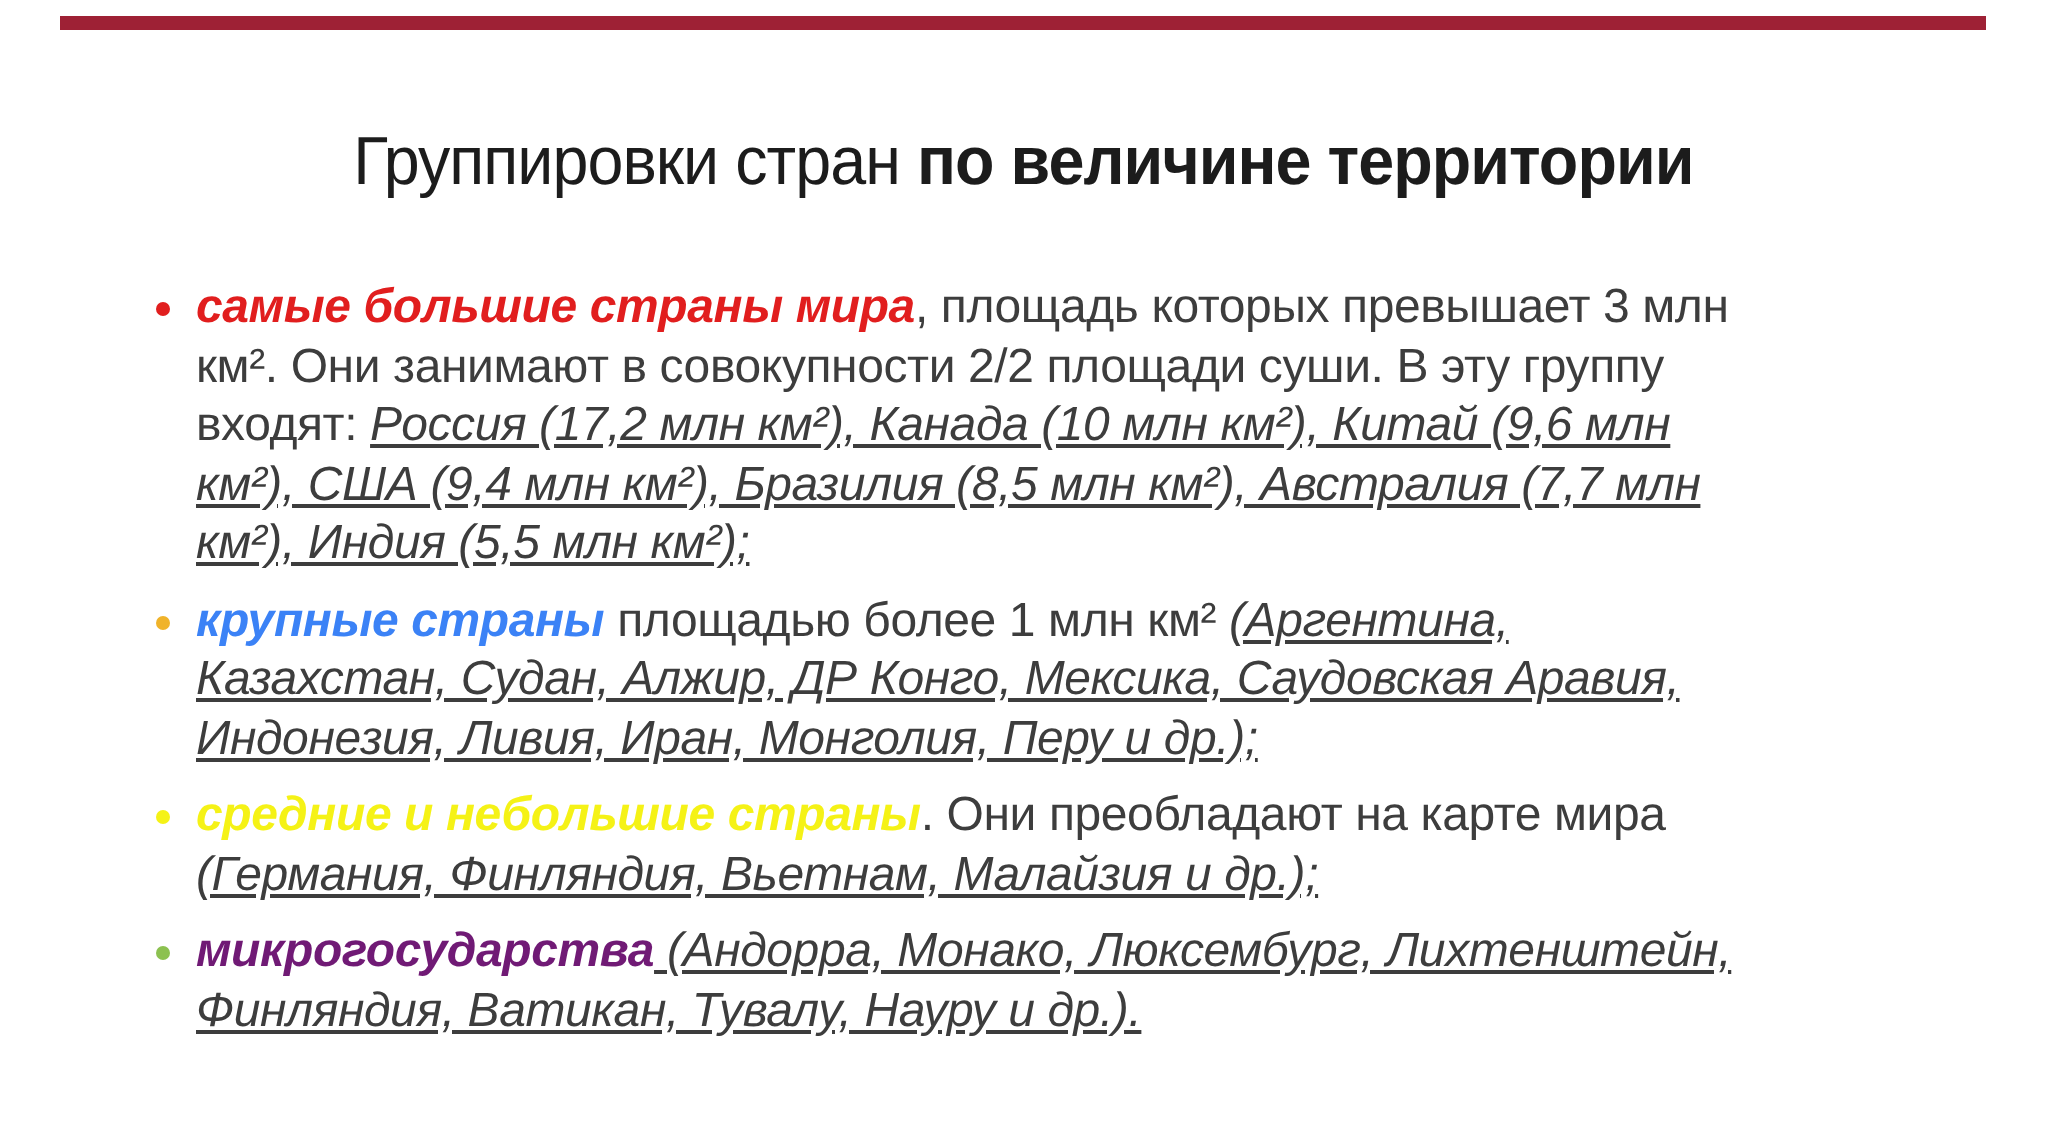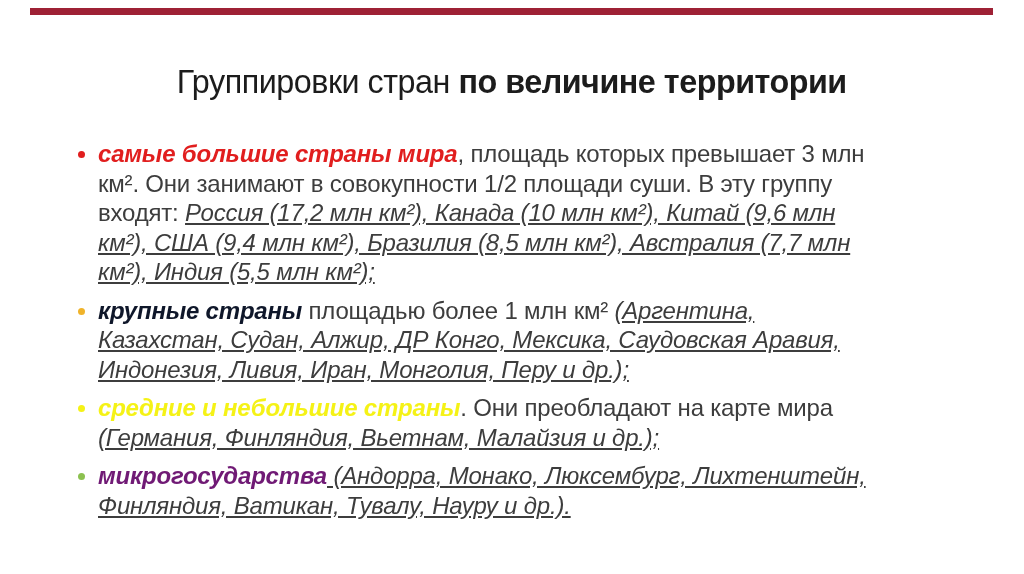--- a/index.html
+++ b/index.html
@@ -87,39 +87,39 @@
 
   <div class="bullets" style="color: rgb(61, 61, 61);">
 
     <div class="bullet">
       <span class="dot" data-bg-bind="content.bullets.0.color" style="background-color: rgb(225, 30, 30);"></span>
       <div class="lines">
         <div class="line">
           <span class="lead" style="color: rgb(225, 30, 30);">самые большие страны мира</span><span class="rg">, площадь которых превышает 3 млн</span>
         </div>
         <div class="line">
-          <span class="rg">км². Они занимают в совокупности 1/2 площади суши. В эту группу</span>
+          <span class="rg">км². Они занимают в совокупности 2/2 площади суши. В эту группу</span>
         </div>
         <div class="line">
           <span class="rg">входят: </span><span class="it">Россия (17,2 млн км²), Канада (10 млн км²), Китай (9,6 млн</span>
         </div>
         <div class="line">
           <span class="it">км²), США (9,4 млн км²), Бразилия (8,5 млн км²), Австралия (7,7 млн</span>
         </div>
         <div class="line">
           <span class="it">км²), Индия (5,5 млн км²);</span>
         </div>
       </div>
     </div>
 
     <div class="bullet">
       <span class="dot" data-bg-bind="content.bullets.1.color" style="background-color: rgb(240, 179, 42);"></span>
       <div class="lines">
         <div class="line">
-          <span class="lead" style="color: #0f172a;">крупные страны</span><span class="rg"> площадью более 1 млн км² </span><span class="it">(Аргентина,</span>
+          <span class="lead" style="color: #3b82f6;">крупные страны</span><span class="rg"> площадью более 1 млн км² </span><span class="it">(Аргентина,</span>
         </div>
         <div class="line">
           <span class="it">Казахстан, Судан, Алжир, ДР Конго, Мексика, Саудовская Аравия,</span>
         </div>
         <div class="line">
           <span class="it">Индонезия, Ливия, Иран, Монголия, Перу и др.);</span>
         </div>
       </div>
     </div>
 

